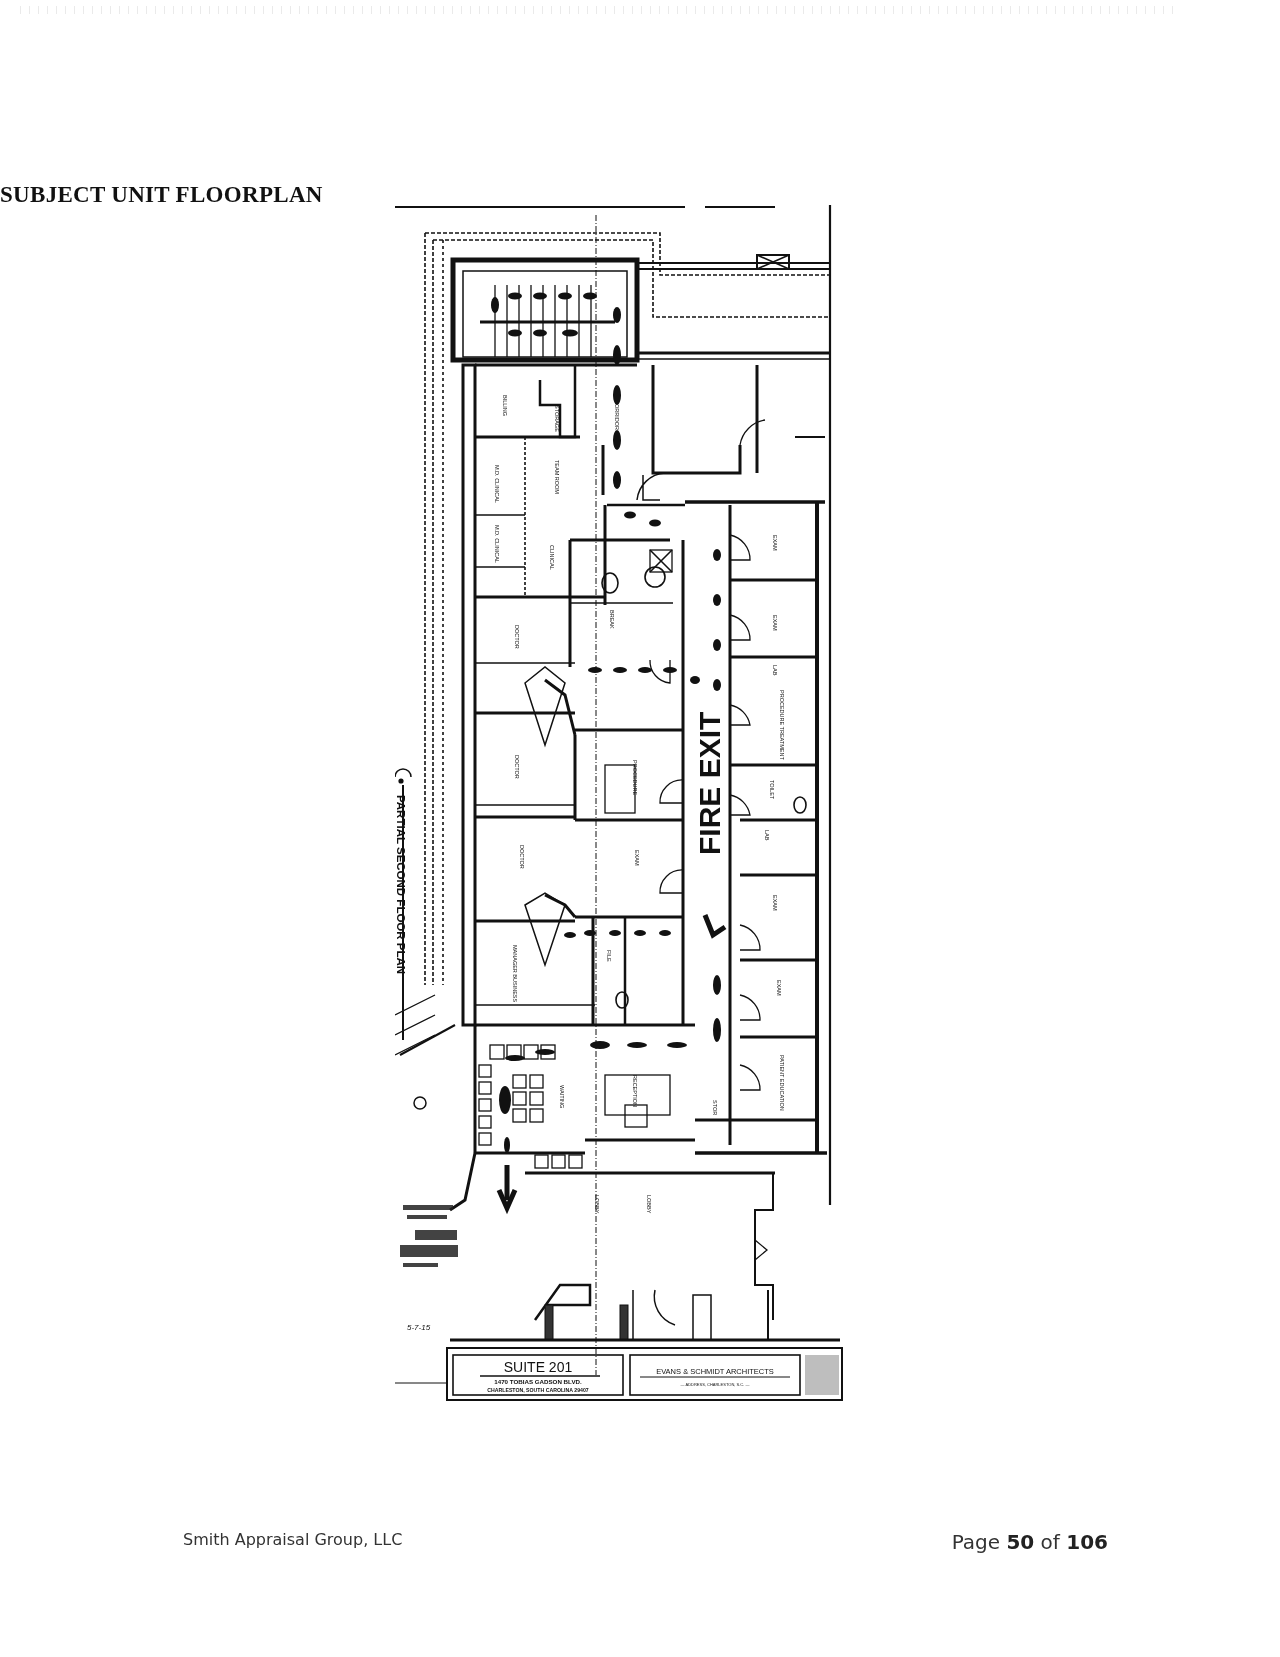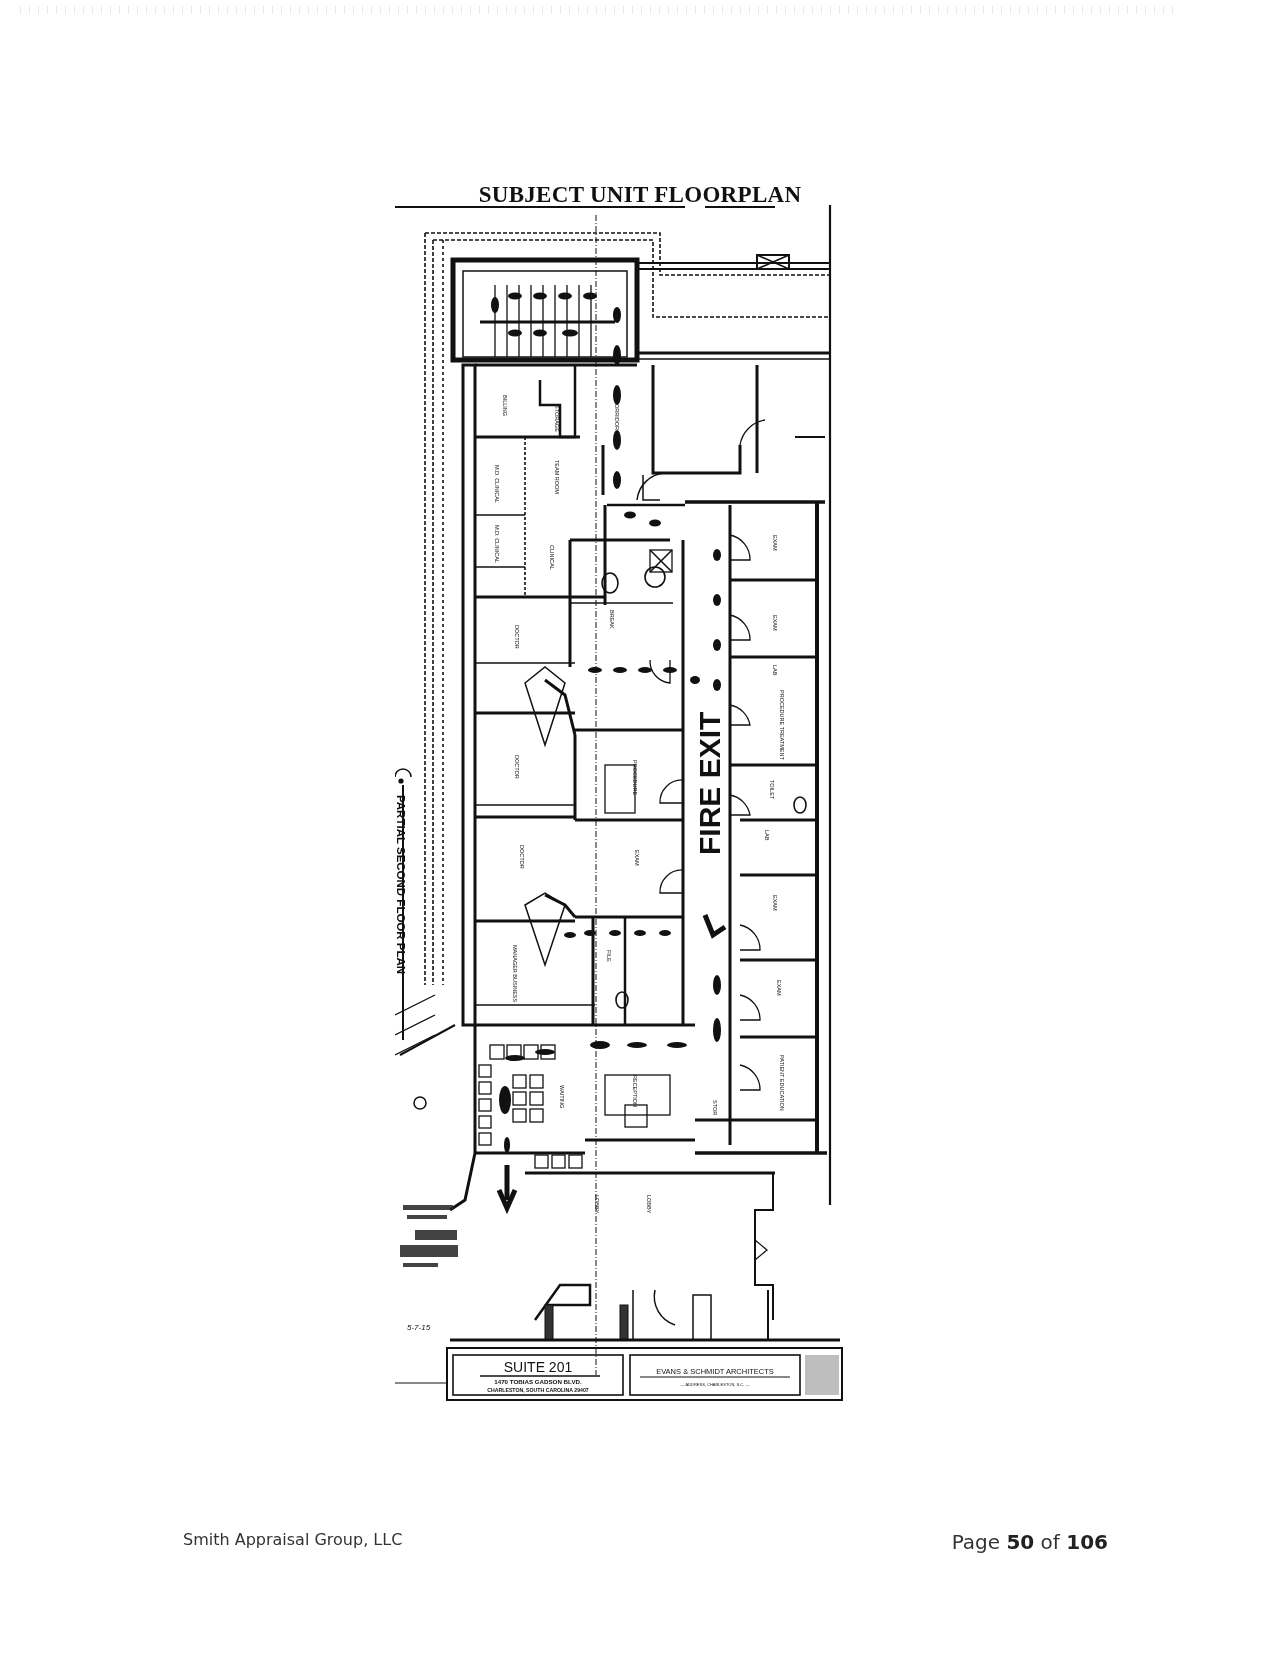--- a/index.html
+++ b/index.html
@@ -1,19 +1,19 @@
 <!DOCTYPE html>
 <html><head>
 <meta charset="utf-8">
 <style>
   html, body { margin:0; padding:0; background:#ffffff; }
   body { width:1280px; height:1657px; position:relative; overflow:hidden; font-family:"Liberation Sans", sans-serif; color:#1a1a1a; }
   .scan-noise { position:absolute; left:20px; top:6px; width:1160px; height:8px;
     background: repeating-linear-gradient(90deg, #d9d9d9 0 1px, transparent 1px 9px); opacity:.55; }
-  .page-title { position:absolute; left:0; top:182px; width:1280px; text-align:center;
+  .page-title { position:absolute; left:0; top:182px; width:1280px; 
     font-family:"Liberation Serif", "DejaVu Serif", serif; font-weight:bold; font-size:23px; letter-spacing:0.3px; color:#111; }
   .plan { position:absolute; left:395px; top:205px; width:495px; height:1250px; }
   .plan svg { width:100%; height:100%; display:block; }
   .footer-left { position:absolute; left:183px; top:1530px; font-family:"DejaVu Sans", sans-serif; font-size:16px; color:#333; }
   .footer-right { position:absolute; right:172px; top:1530px; font-family:"DejaVu Sans", sans-serif; font-size:20px; color:#333;margin-left:28px; }
   .footer-right b { font-weight:bold; color:#222; }
   .svg-t { font-family:"Liberation Sans", sans-serif; fill:#111; }
   .svg-ts { font-family:"Liberation Sans", sans-serif; fill:#111; font-weight:bold; }
 </style>
 </head>

